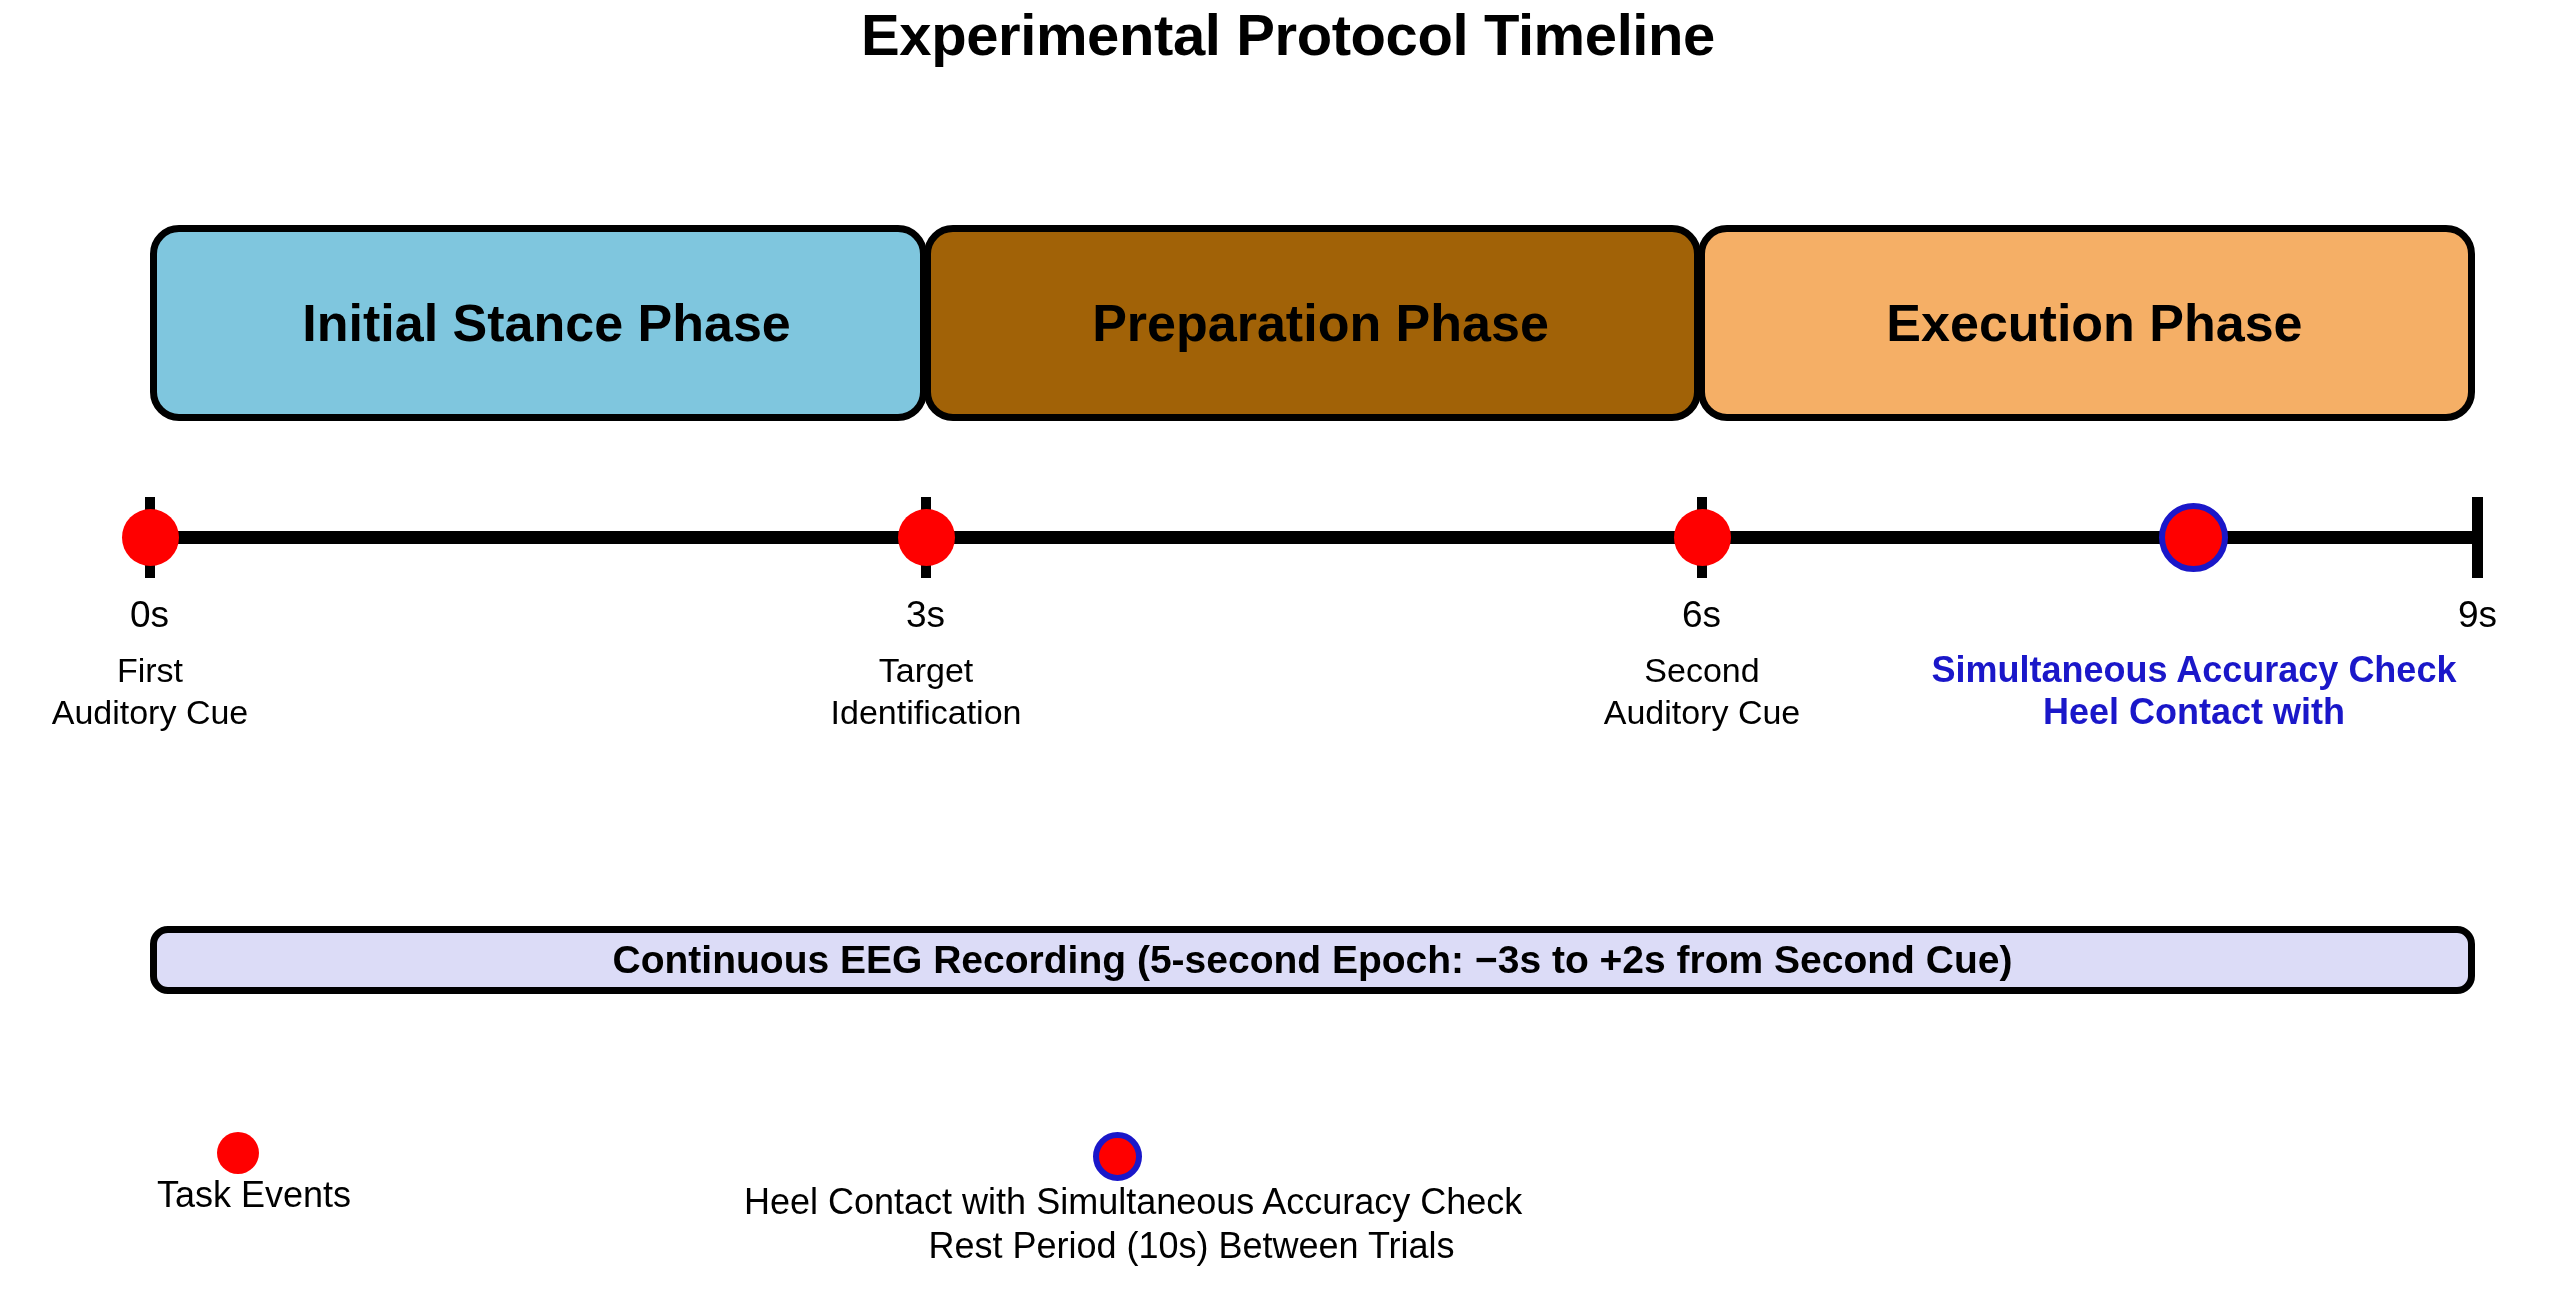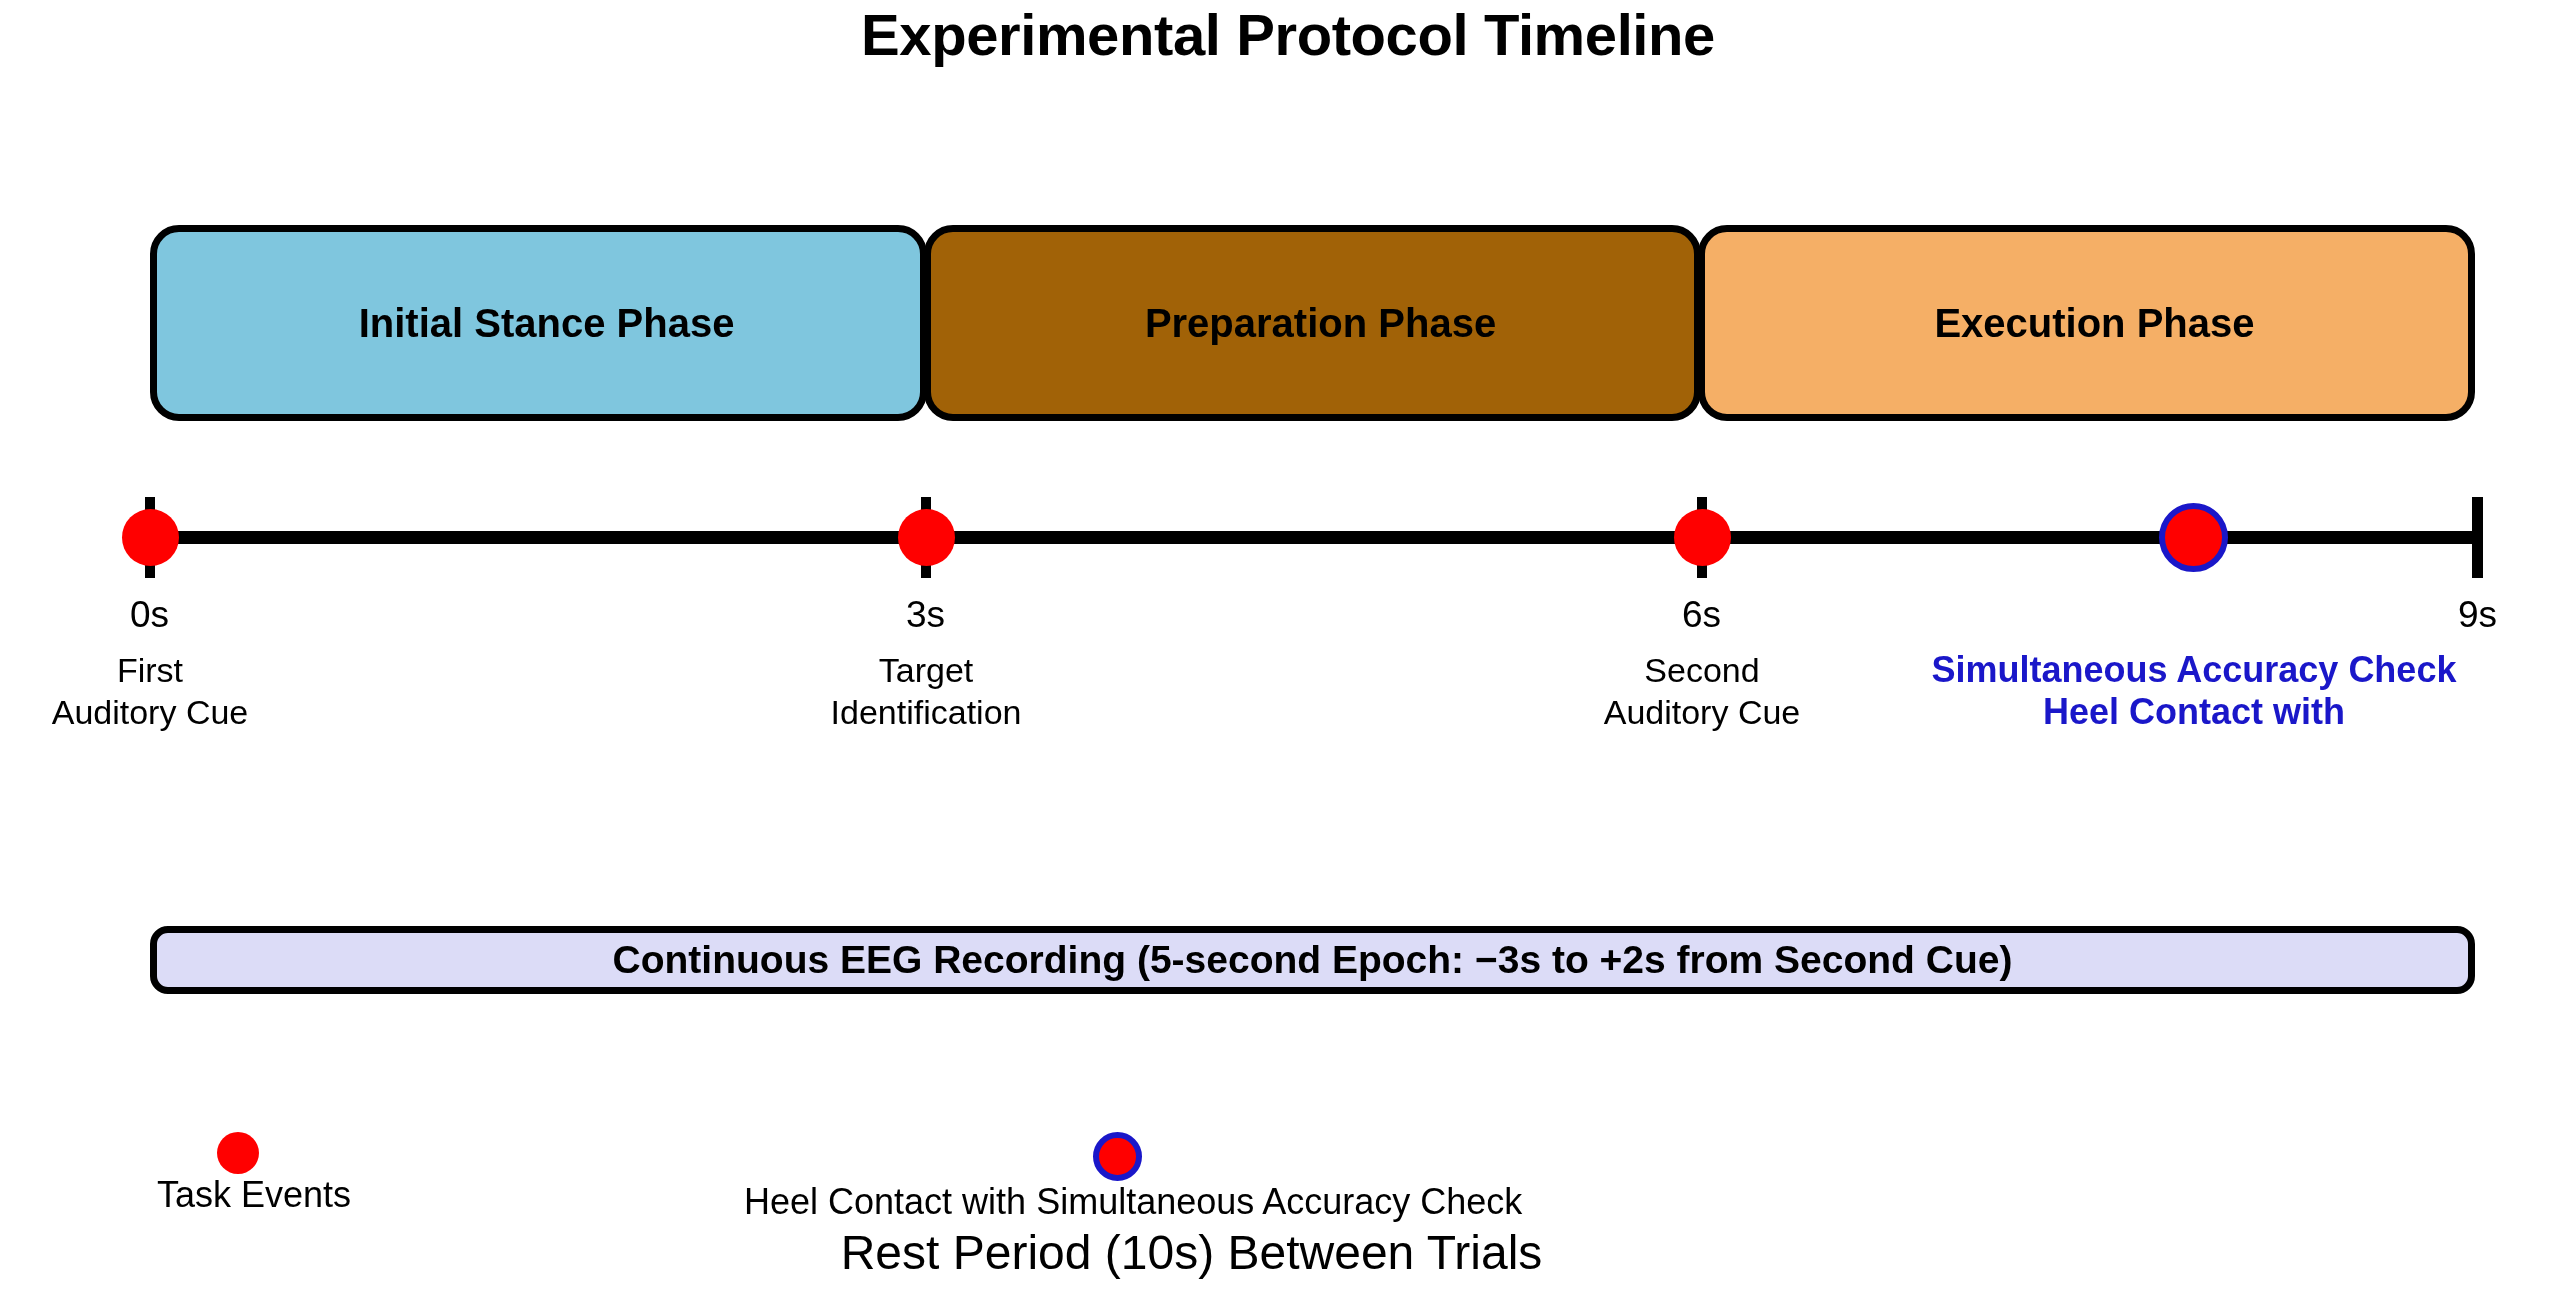--- a/index.html
+++ b/index.html
@@ -40,21 +40,21 @@
     display: flex;
   }
   .phase-box {
     flex: 1 1 0;
     border: 7.3px solid #000000;
     border-radius: 29px;
     box-sizing: border-box;
     display: flex;
     align-items: center;
     justify-content: center;
-    font-size: 40px;
+    font-size: 52px;
     font-weight: bold;
     color: #000000;
     margin-right: -3.2px;
     padding-left: 16px;
   }
   .phase-box:last-child { margin-right: 0; }
 
   
   .timeline-wrap {
     position: absolute;
@@ -200,21 +200,21 @@
     font-size: 36px;
     color: #000000;
     white-space: nowrap;
   }
   .rest-note {
     position: absolute;
     left: 0;
     top: 1225px;
     width: 2383px;
     text-align: center;
-    font-size: 48px;
+    font-size: 36px;
     color: #000000;
   }
 </style>
 </head>
 <body style="background: rgb(255, 255, 255);">
 
 <div class="title">Experimental Protocol Timeline</div>
 
 <div class="phase-row">
   <div class="phase-box" id="phase-0" style="background: rgb(127, 198, 222);">

